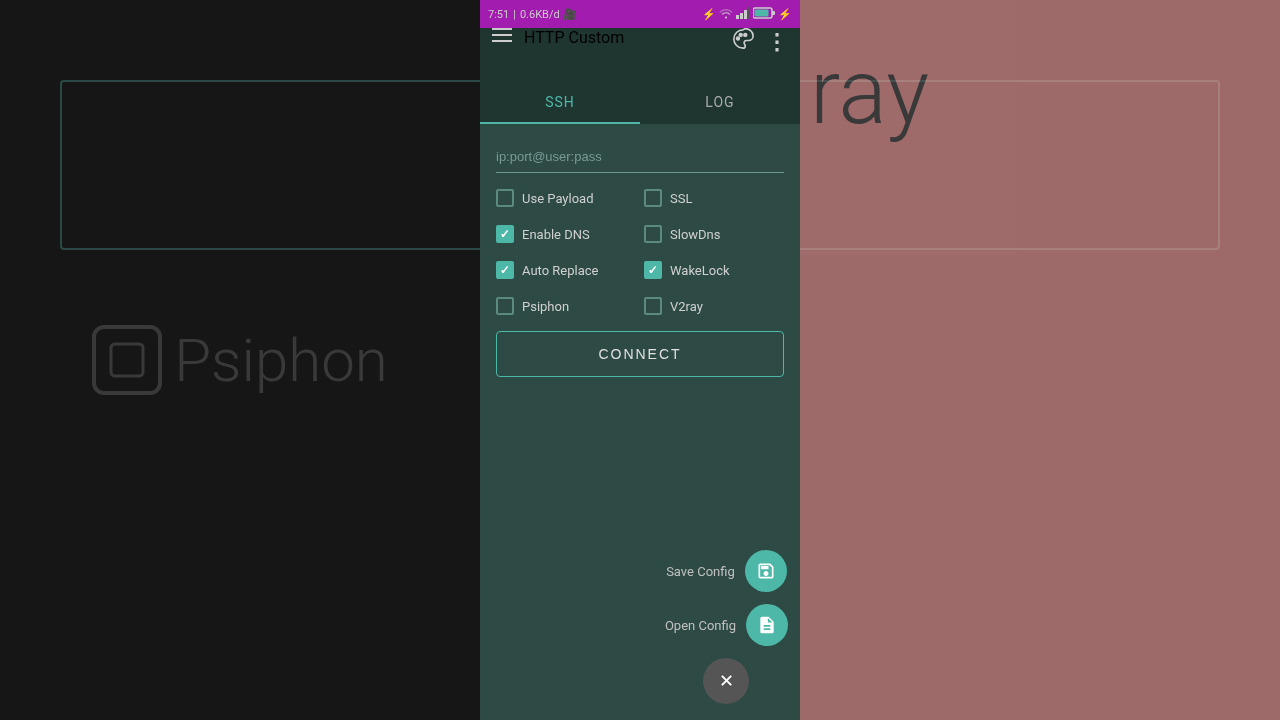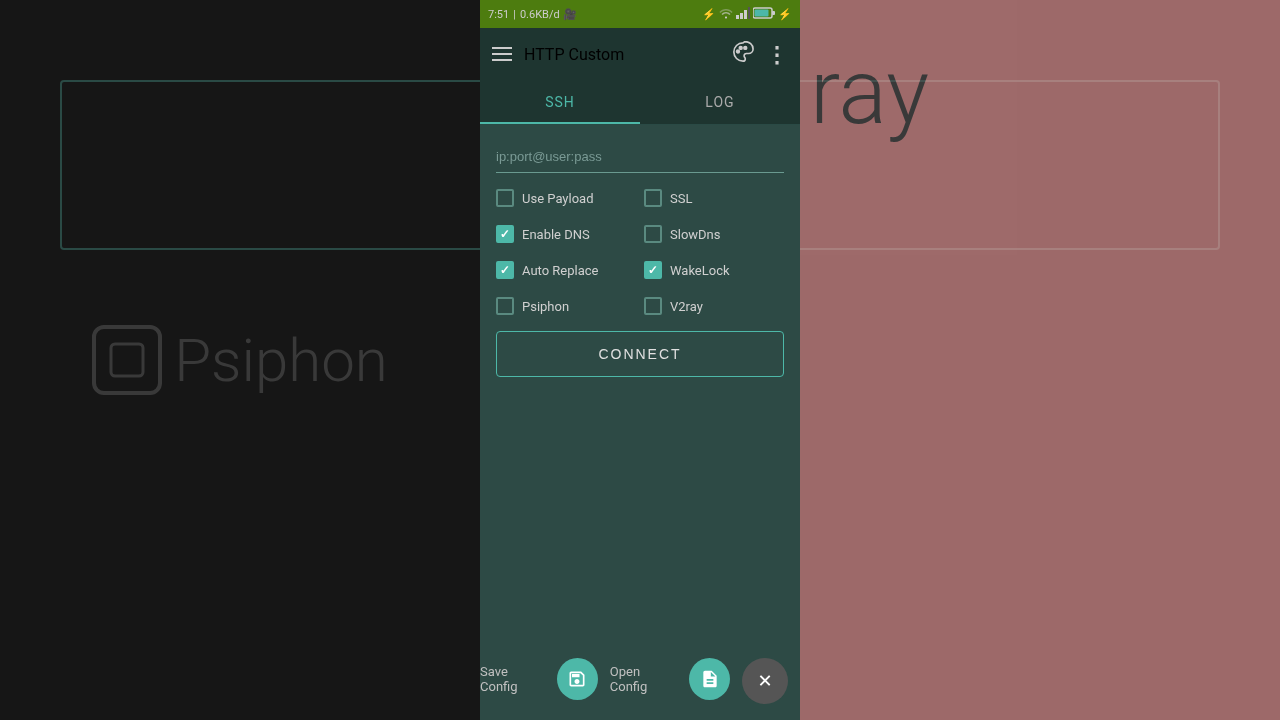--- a/index.html
+++ b/index.html
@@ -84,21 +84,21 @@
       width: 320px;
       height: 720px;
       background: #2d4a45;
       display: flex;
       flex-direction: column;
       z-index: 10;
     }
 
     
     .status-bar {
-      background: #4d7c0f;
+      background: #a21caf;
       height: 28px;
       display: flex;
       align-items: center;
       justify-content: space-between;
       padding: 0 8px;
       font-size: 11px;
       color: #ccc;
       text-align: center;
     }
     .status-left {
@@ -110,21 +110,21 @@
       display: flex;
       align-items: center;
       gap: 3px;
     }
 
     
     .app-bar {
       background: #1e3530;
       height: 52px;
       display: flex;
-      align-items: center;
+      align-items: flex-start;
       padding: 0 12px;
       gap: 12px;
     }
     .app-bar-icons {
       display: flex;
       gap: 12px;
       align-items: center;
     }
 
     
@@ -233,22 +233,22 @@
       border-radius: 4px;
       font-weight: 500;
     }
 
     
     .fab-container {
       position: absolute;
       bottom: 16px;
       right: 12px;
       display: flex;
-      flex-direction: row;
-      align-items: flex-start;
+      flex-direction: column;
+      align-items: center;
       gap: 12px;
     }
     .fab-item {
       display: flex;
       align-items: center;
       gap: 10px;
     }
     .fab-label {
       color: #c0c0c0;
       font-size: 13px;

